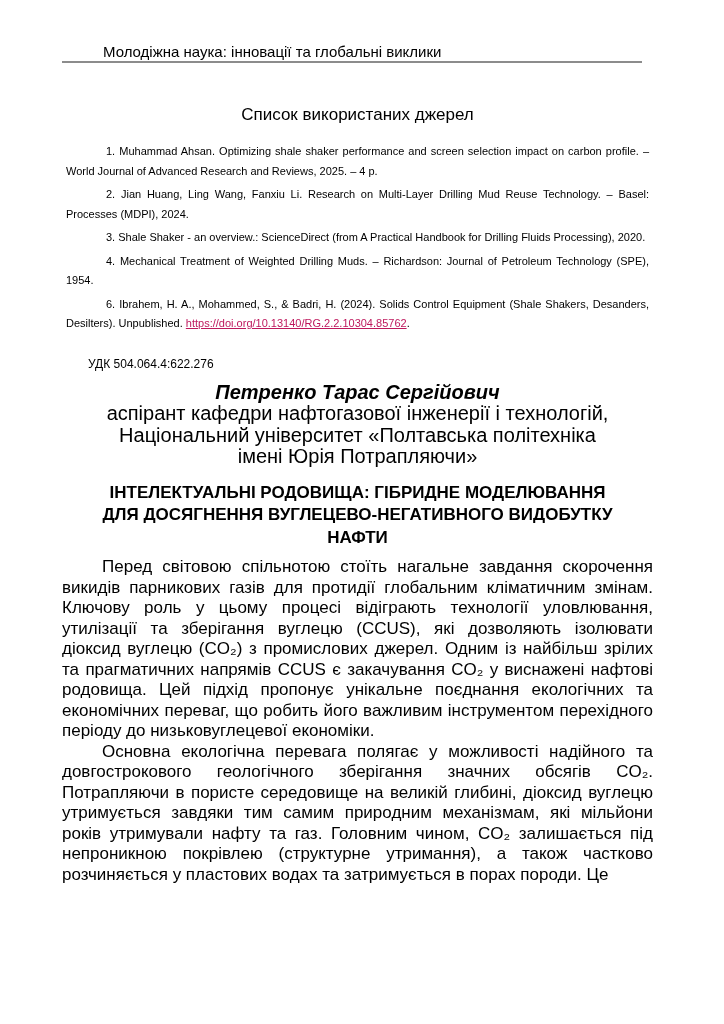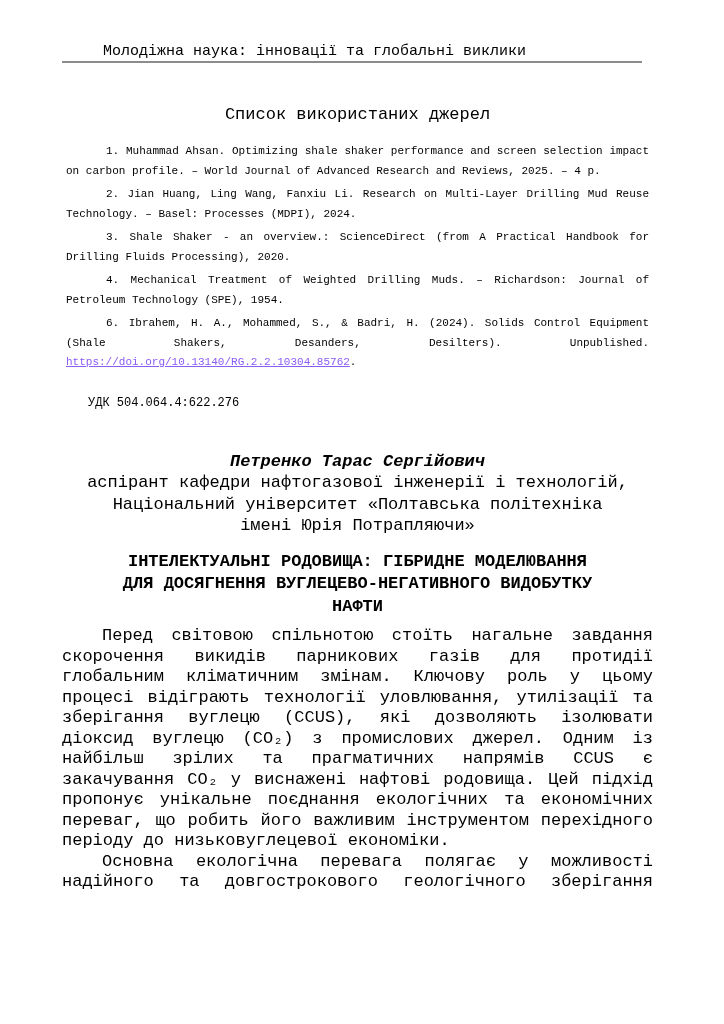--- a/index.html
+++ b/index.html
@@ -6,21 +6,21 @@
     margin: 0;
     padding: 0;
     background: #ffffff;
   }
   .page {
     position: relative;
     width: 724px;
     height: 892px;
     background: #ffffff;
     color: #000000;
-    font-family: Liberation Mono, monospace;
+    font-family: Liberation Sans, sans-serif;
     overflow: hidden;
   }
   .running-head {
     position: absolute;
     top: 43px;
     left: 103px;
     font-size: 15px;
     line-height: 17px;
     white-space: nowrap;
   }
@@ -55,23 +55,23 @@
   p.ref a {
     text-decoration: underline;
   }
   .udc {
     margin: 20px 0 0 0;
     padding-left: 26px;
     font-size: 12px;
     line-height: 20px;
   }
   .author-block {
-    margin-top: 38px;
+    margin-top: 8px;
     text-align: center;
-    font-size: 17px;
+    font-size: 20px;
     line-height: 21.5px;
   }
   .author-name {
     font-weight: bold;
     font-style: italic;
   }
   .article-title {
     margin: 14px 0 0 0;
     text-align: center;
     font-size: 17px;
@@ -107,21 +107,21 @@
 
   <div class="content">
 
     <h2 class="refs-heading">Список використаних джерел</h2>
 
     <div>
       <p class="ref">1. Muhammad Ahsan. Optimizing shale shaker performance and screen selection impact on carbon profile. – World Journal of Advanced Research and Reviews, 2025. – 4 p.</p>
       <p class="ref">2. Jian Huang, Ling Wang, Fanxiu Li. Research on Multi-Layer Drilling Mud Reuse Technology. – Basel: Processes (MDPI), 2024.</p>
       <p class="ref">3. Shale Shaker - an overview.: ScienceDirect (from A Practical Handbook for Drilling Fluids Processing), 2020.</p>
       <p class="ref">4. Mechanical Treatment of Weighted Drilling Muds. – Richardson: Journal of Petroleum Technology (SPE), 1954.</p>
-      <p class="ref"><span>6. Ibrahem, H. A., Mohammed, S., &amp; Badri, H. (2024). Solids Control Equipment (Shale Shakers, Desanders, Desilters). Unpublished. </span><a href="#" style="color: #8b5cf6;">https://doi.org/10.13140/RG.2.2.10304.85762</a><span>.</span></p>
+      <p class="ref"><span>6. Ibrahem, H. A., Mohammed, S., &amp; Badri, H. (2024). Solids Control Equipment (Shale Shakers, Desanders, Desilters). Unpublished. </span><a href="#" style="color: #be185d;">https://doi.org/10.13140/RG.2.2.10304.85762</a><span>.</span></p>
     </div>
 
     <p class="udc">УДК 504.064.4:622.276</p>
 
     <div class="author-block">
       <div class="author-name">Петренко Тарас Сергійович</div>
       <div>аспірант кафедри нафтогазової інженерії і технологій,</div>
       <div>Національний університет «Полтавська політехніка</div>
       <div>імені Юрія Потрапляючи»</div>
     </div>

